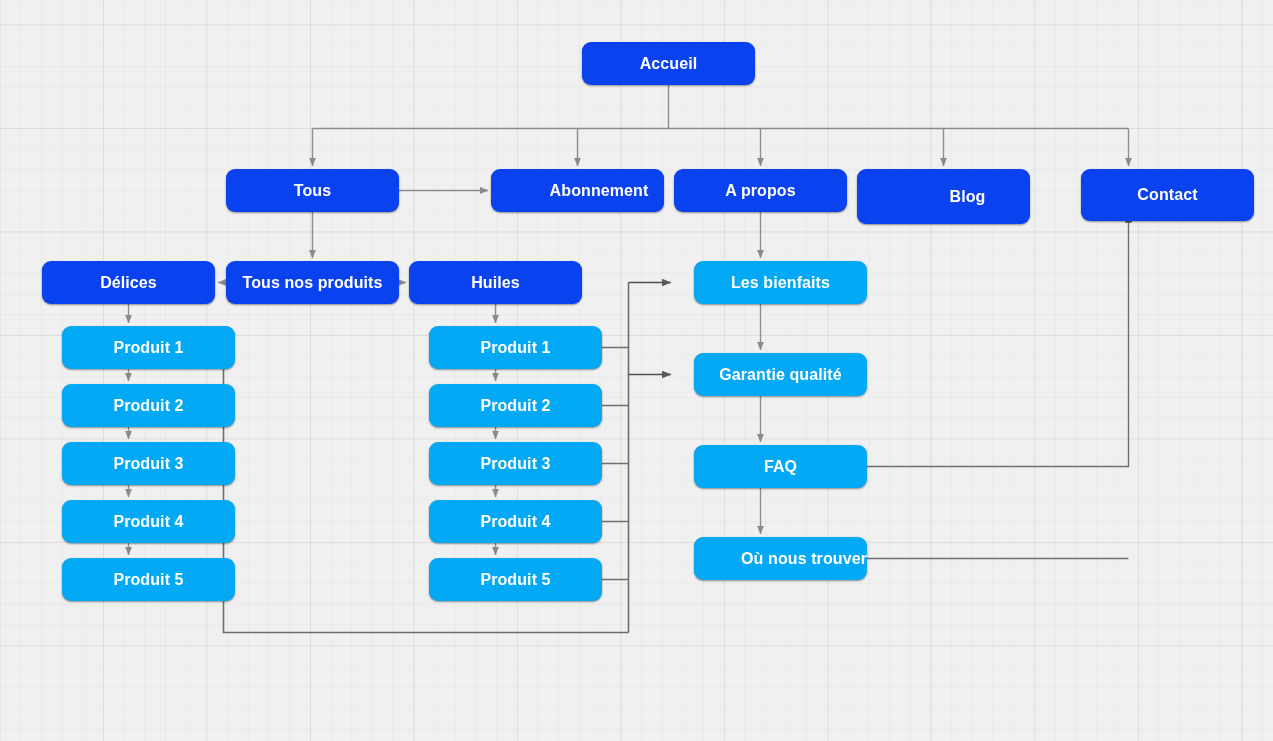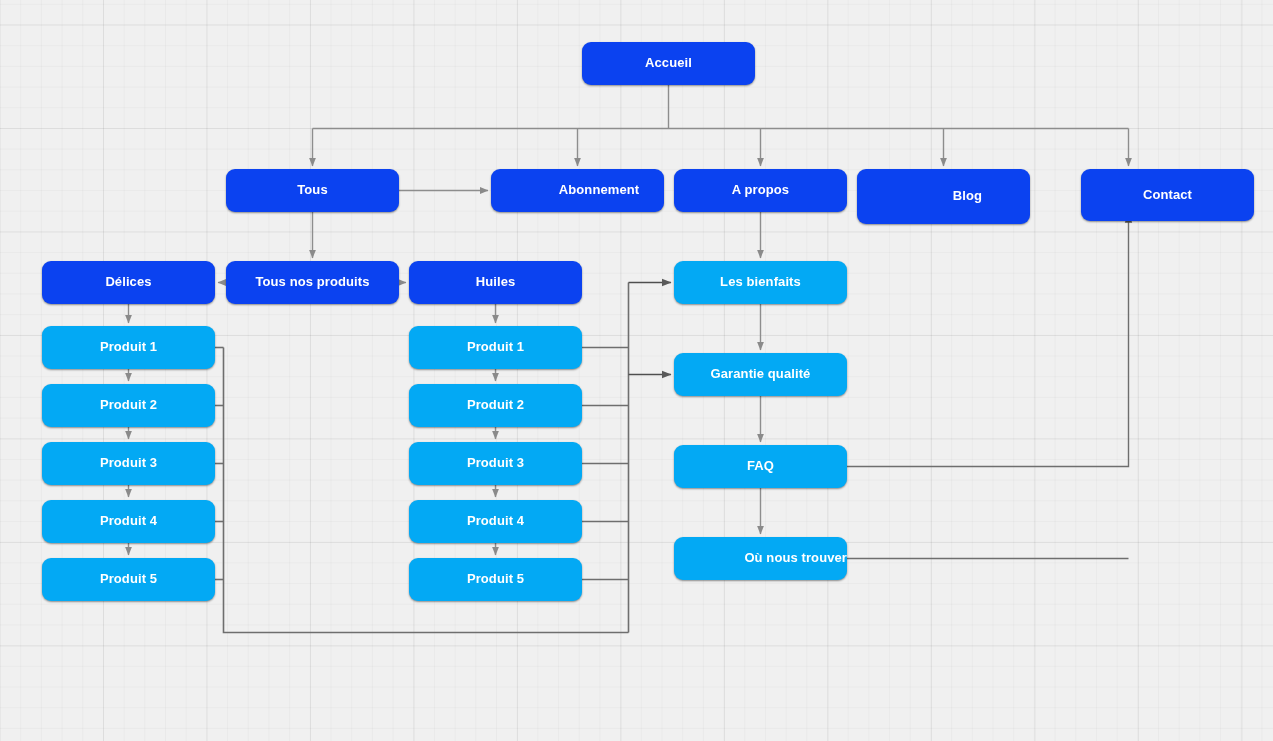--- a/index.html
+++ b/index.html
@@ -41,30 +41,30 @@
   }
   .node {
     position: absolute;
     box-sizing: border-box;
     border-radius: 9px;
     display: flex;
     align-items: center;
     justify-content: center;
     color: #ffffff;
     font-weight: bold;
-    font-size: 13px;
+    font-size: 16px;
     letter-spacing: 0.1px;
     text-align: center;
     box-shadow: 0 1px 2px rgba(0,0,0,0.42);
     cursor: pointer;
     user-select: none;
     line-height: 1.1;
   }
   .node.primary  { background: #0b42f0; }
-  .node.secondary{ background: #03a9f4; }
+  .node.secondary{ background: #03a9f4; margin-left: 20px; }
 </style>
 </head>
 <body>
 
 <div id="canvas">
 
   <svg id="edge-layer" viewBox="0 0 1273 741" width="1273" height="741">
     <defs>
       <marker id="arrow" viewBox="0 0 10 10" refX="9" refY="5" markerWidth="7" markerHeight="7" orient="auto-start-reverse">
         <path d="M 0 1.2 L 9.5 5 L 0 8.8 z" fill="#5a5a5a"></path>

